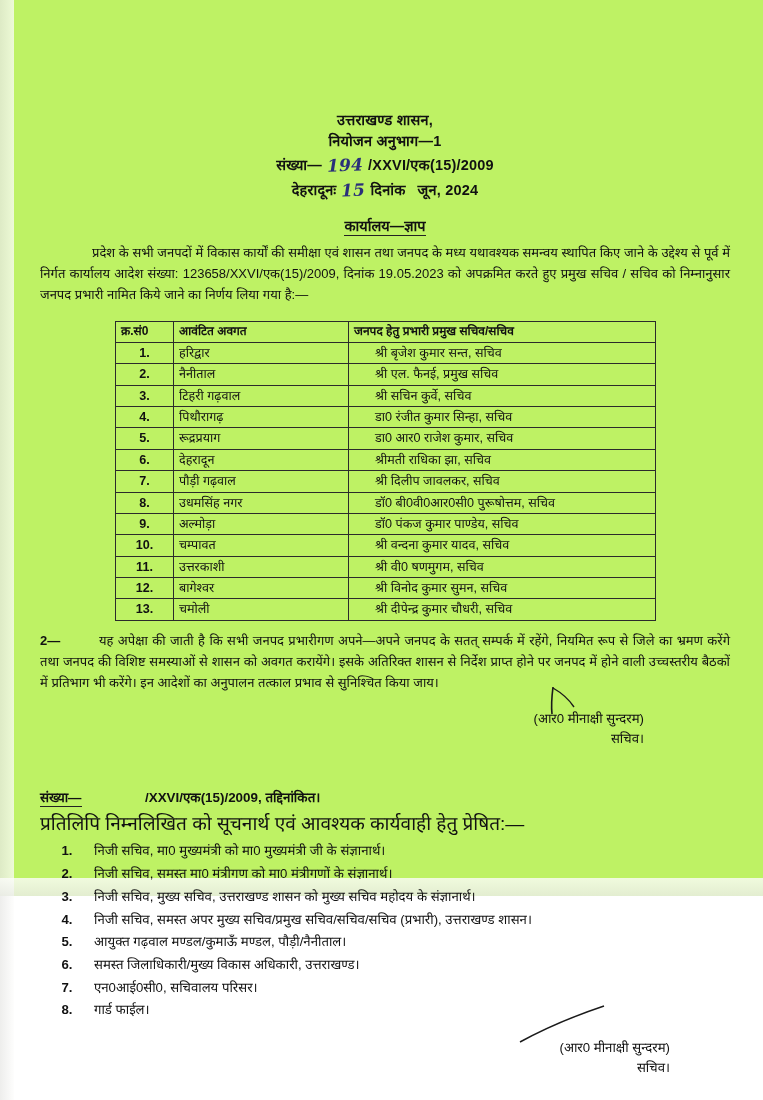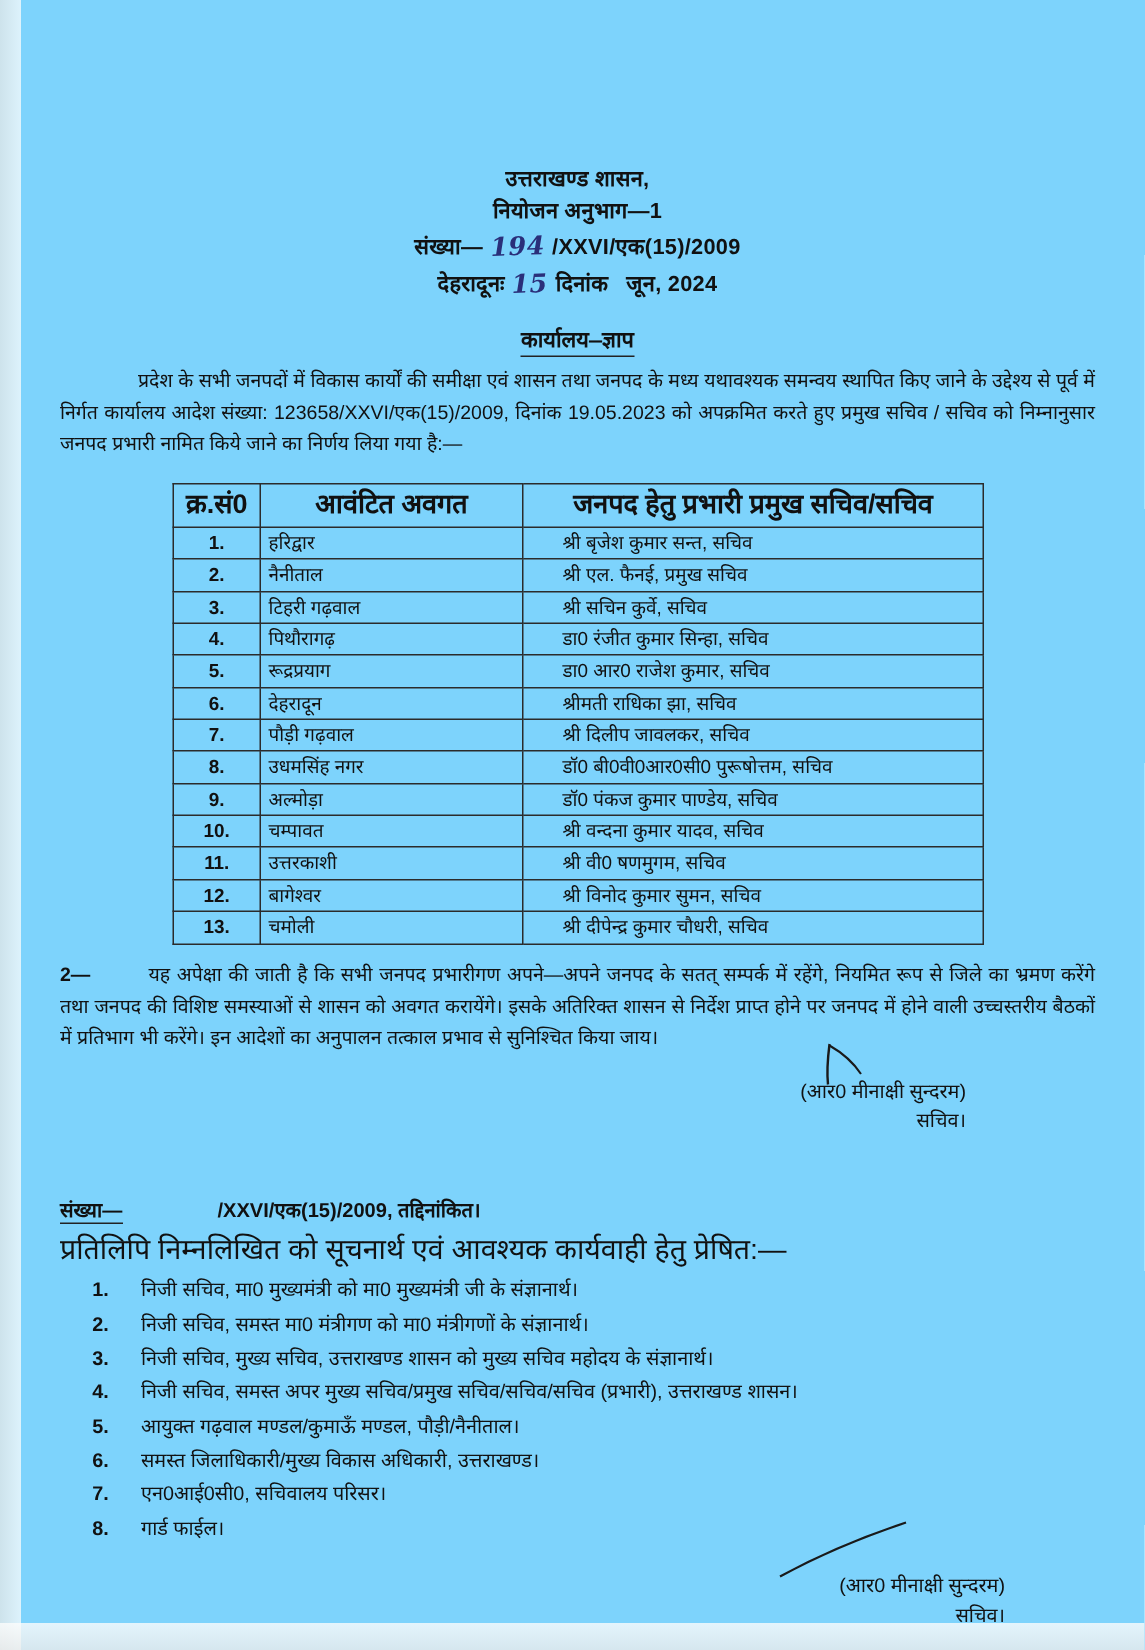--- a/index.html
+++ b/index.html
@@ -9,22 +9,22 @@
     height: 1100px;
     background: #ffffff;
     font-family: "Liberation Sans", sans-serif;
     color: #111;
     position: relative;
     overflow: hidden;
   }
   .page {
     position: absolute;
     left: 0; top: 0;
-    width: 763px; height: 1100px;
-    background: #7dd3fc;
+    width: 763px; height: 896px;
+    background: #bef264;
     padding: 0;
   }
   
   .scan-edge-left {
     position: absolute; left: 0; top: 0; width: 14px; height: 1100px;
     background: linear-gradient(to right, #e8e8e6, #fdfdfc);
     opacity: .75;
   }
   .scan-edge-bottom {
     position: absolute; left: 0; bottom: 0; width: 763px; height: 18px;
@@ -51,21 +51,21 @@
     padding: 0 3px;
     transform: rotate(-2deg) translateY(1px);
     display: inline-block;
   }
   .memo-title {
     text-align: center;
     margin-top: 14px;
     font-size: 14.5px;
     font-weight: 700;
   }
-  .memo-title span { border-bottom: 1.4px solid #222; padding-bottom: 1px; font-family: Liberation Mono, monospace; }
+  .memo-title span { border-bottom: 1.4px solid #222; padding-bottom: 1px; }
   .para {
     margin-top: 7px;
     font-size: 13px;
     line-height: 1.62;
     text-align: justify;
     text-justify: inter-word;
   }
   .para.indent { text-indent: 52px; }
 
   
@@ -75,21 +75,21 @@
     width: 541px;
     font-size: 12.6px;
   }
   table.alloc th, table.alloc td {
     border: 1.1px solid #2b2b2b;
     padding: 2px 5px;
     line-height: 1.3;
     height: 18.5px;
     vertical-align: middle;
   }
-  table.alloc th { font-weight: 700; text-align: center; font-size: 18px; }
+  table.alloc th { font-weight: 700; text-align: left; font-size: 12px; }
   table.alloc td.sn { width: 58px; text-align: center; font-weight: 700; }
   table.alloc td.dist { width: 175px; text-align: left; }
   table.alloc td.off { text-align: left; padding-left: 26px; }
   table.alloc th.sn { width: 58px; }
   table.alloc th.dist { width: 175px; }
 
   .para2 { margin-top: 9px; }
   .para2 .sno { font-weight: 700; }
 
   

